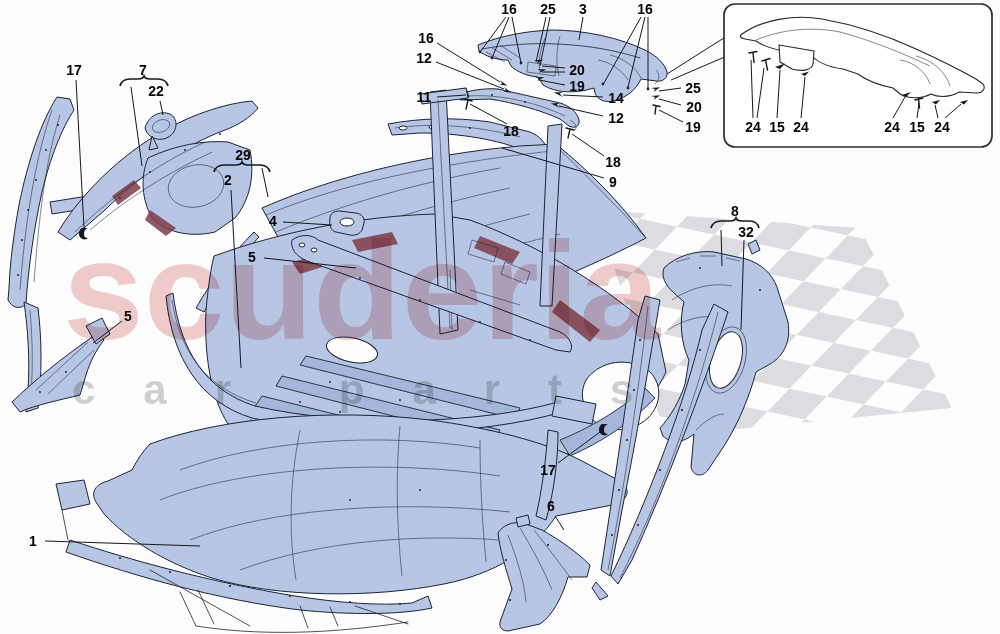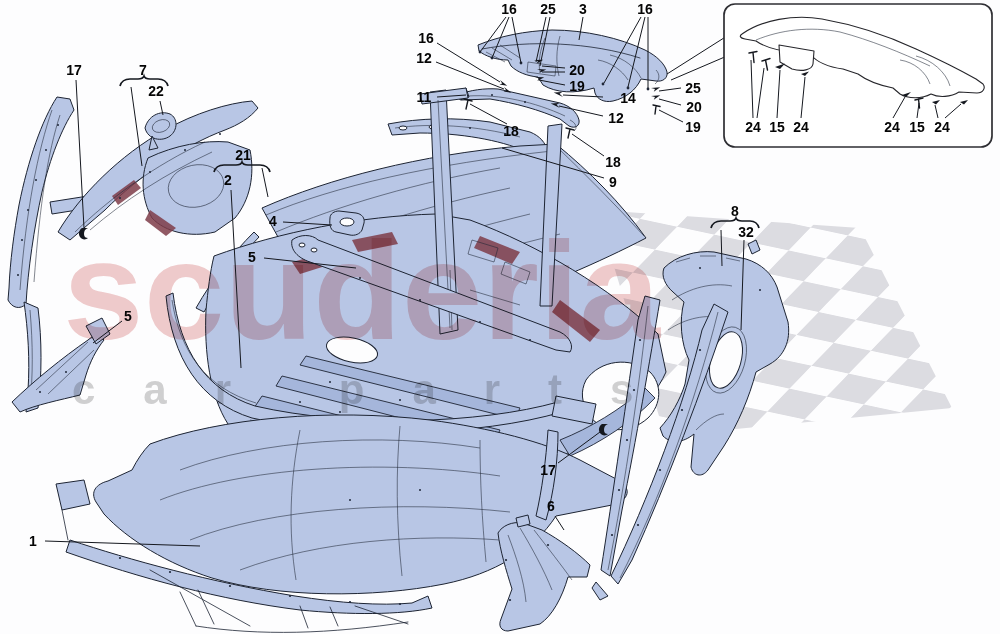--- a/index.html
+++ b/index.html
@@ -385,29 +385,29 @@
       <div class="callout" style="left: 156px; top: 91px; text-align: center;">22</div>
       <div class="callout" style="left: 426px; top: 38px;">16</div>
       <div class="callout" style="left: 424px; top: 58px;">12</div>
       <div class="callout" style="left: 424px; top: 97px;">11</div>
       <div class="callout" style="left: 509px; top: 9px;">16</div>
       <div class="callout" style="left: 548px; top: 9px;">25</div>
       <div class="callout" style="left: 583px; top: 9px;">3</div>
       <div class="callout" style="left: 645px; top: 9px;">16</div>
       <div class="callout" style="left: 577px; top: 70px;">20</div>
       <div class="callout" style="left: 577px; top: 86px;">19</div>
-      <div class="callout" style="left: 616px; top: 98px; margin-left: 12px;">14</div>
+      <div class="callout" style="left: 616px; top: 98px;">14</div>
       <div class="callout" style="left: 616px; top: 118px;">12</div>
       <div class="callout" style="left: 511px; top: 131px;">18</div>
       <div class="callout" style="left: 613px; top: 162px;">18</div>
       <div class="callout" style="left: 613px; top: 182px;">9</div>
       <div class="callout" style="left: 693px; top: 88px;">25</div>
       <div class="callout" style="left: 694px; top: 107px;">20</div>
       <div class="callout" style="left: 693px; top: 127px;">19</div>
-      <div class="callout" style="left: 243px; top: 155px;">21</div>
+      <div class="callout" style="left: 243px; top: 155px;">29</div>
       <div class="callout" style="left: 228px; top: 180px;">2</div>
       <div class="callout" style="left: 273px; top: 221px;">4</div>
       <div class="callout" style="left: 252px; top: 257px;">5</div>
       <div class="callout" style="left: 128px; top: 316px;">5</div>
       <div class="callout" style="left: 33px; top: 541px;">1</div>
       <div class="callout" style="left: 735px; top: 211px;">8</div>
       <div class="callout" style="left: 746px; top: 232px;">32</div>
       <div class="callout" style="left: 548px; top: 470px;">17</div>
       <div class="callout" style="left: 551px; top: 506px;">6</div>
       <div class="callout" style="left: 753px; top: 127px;">24</div>

